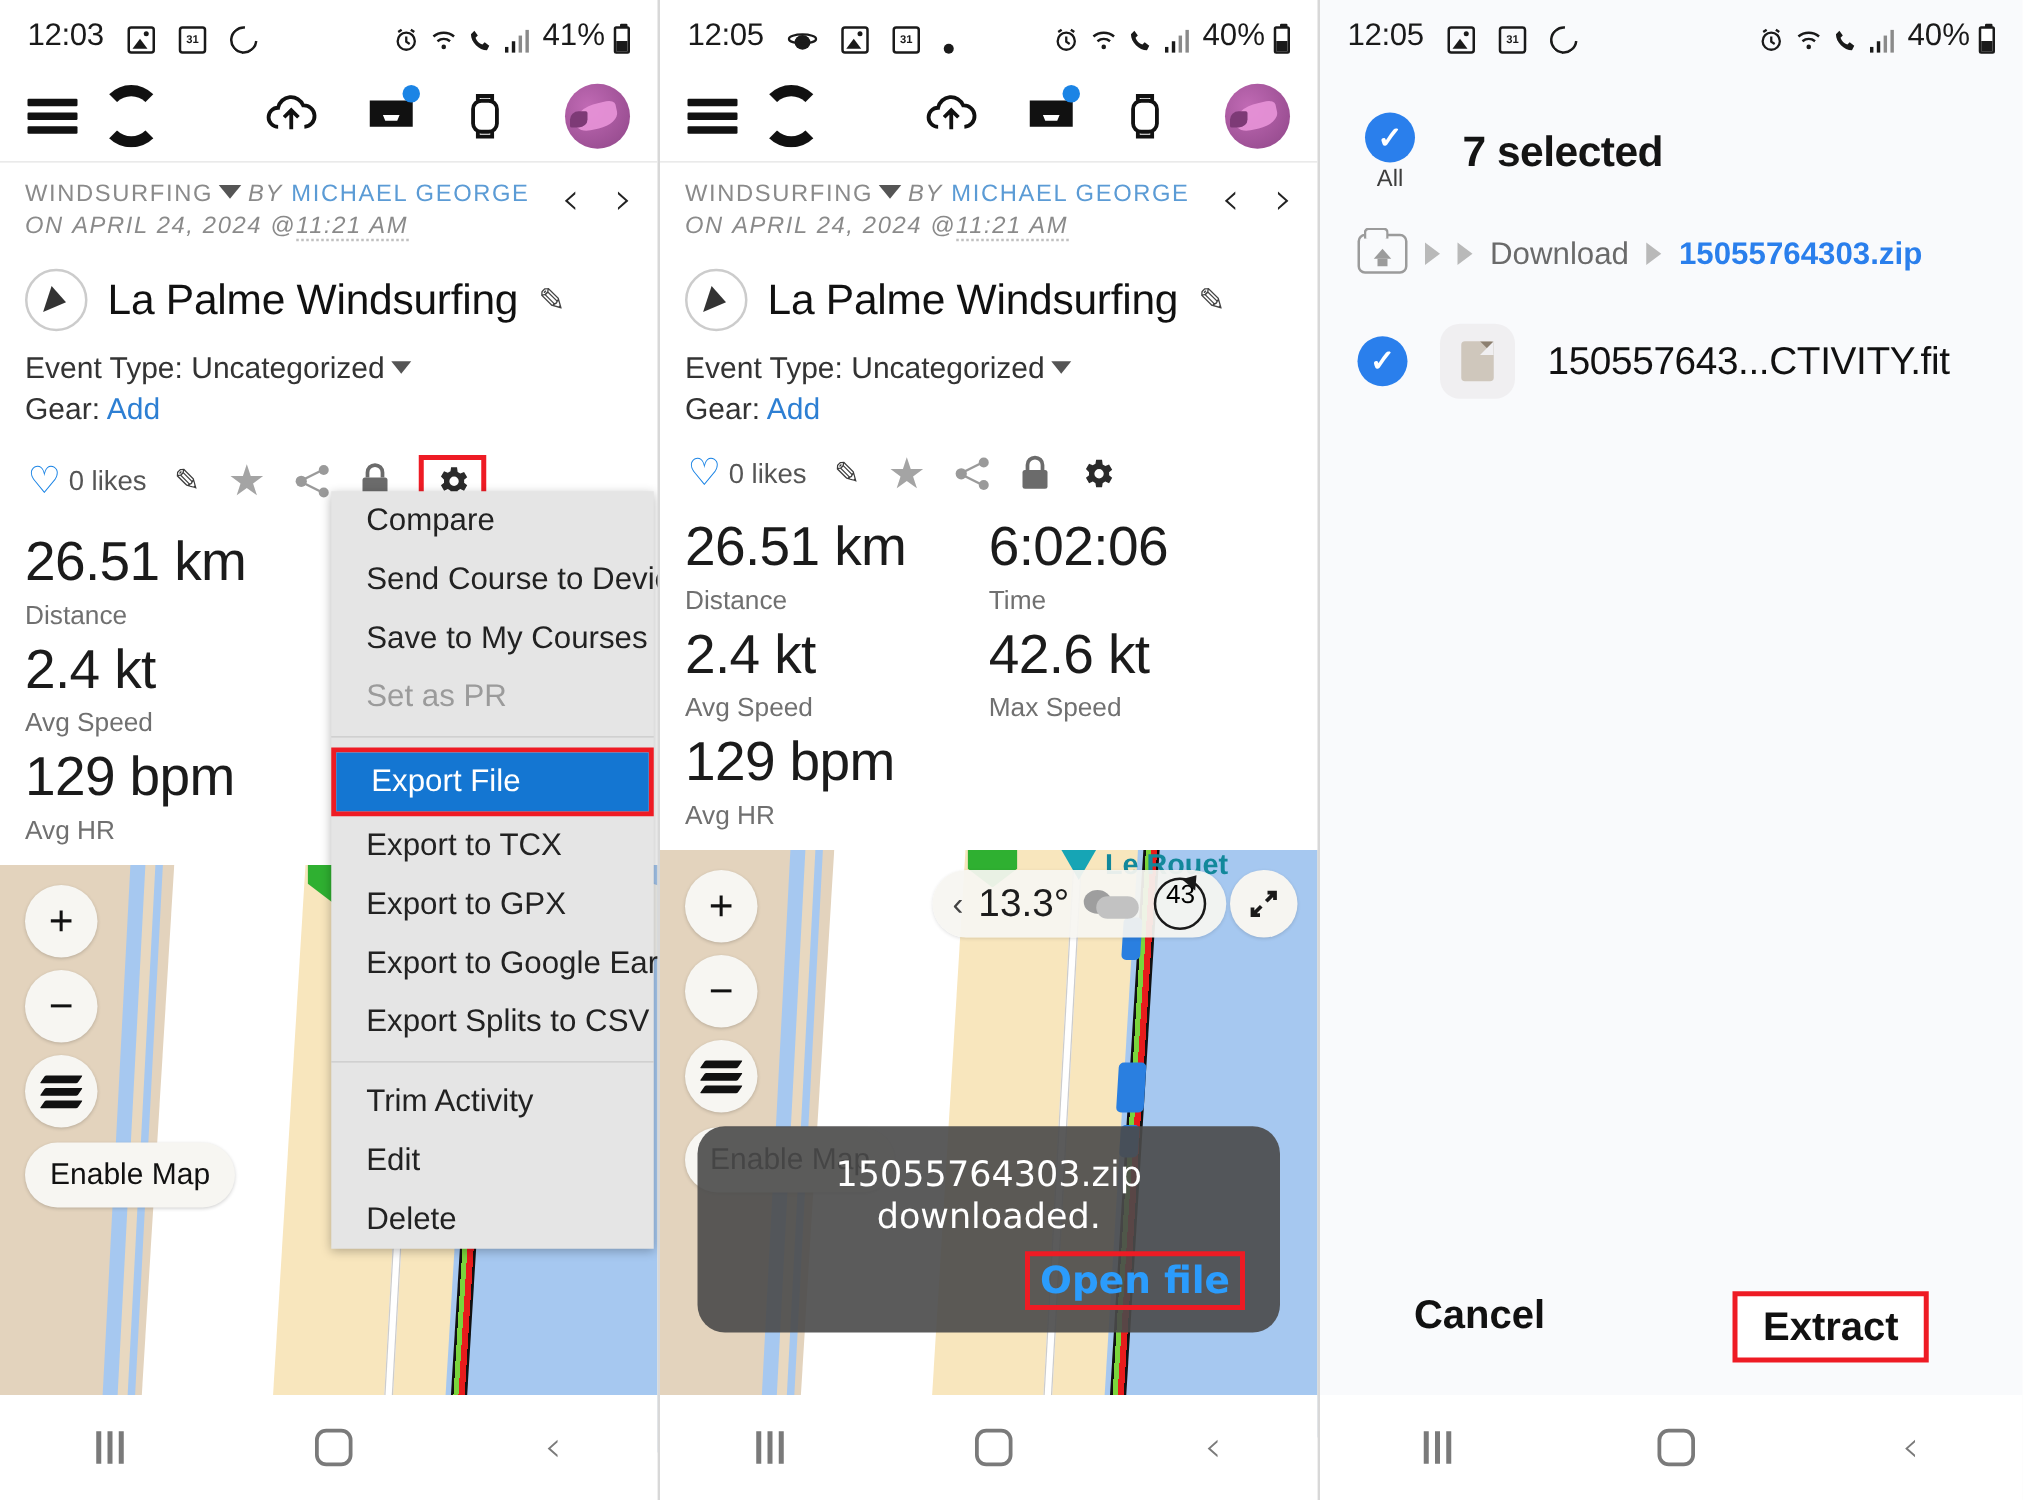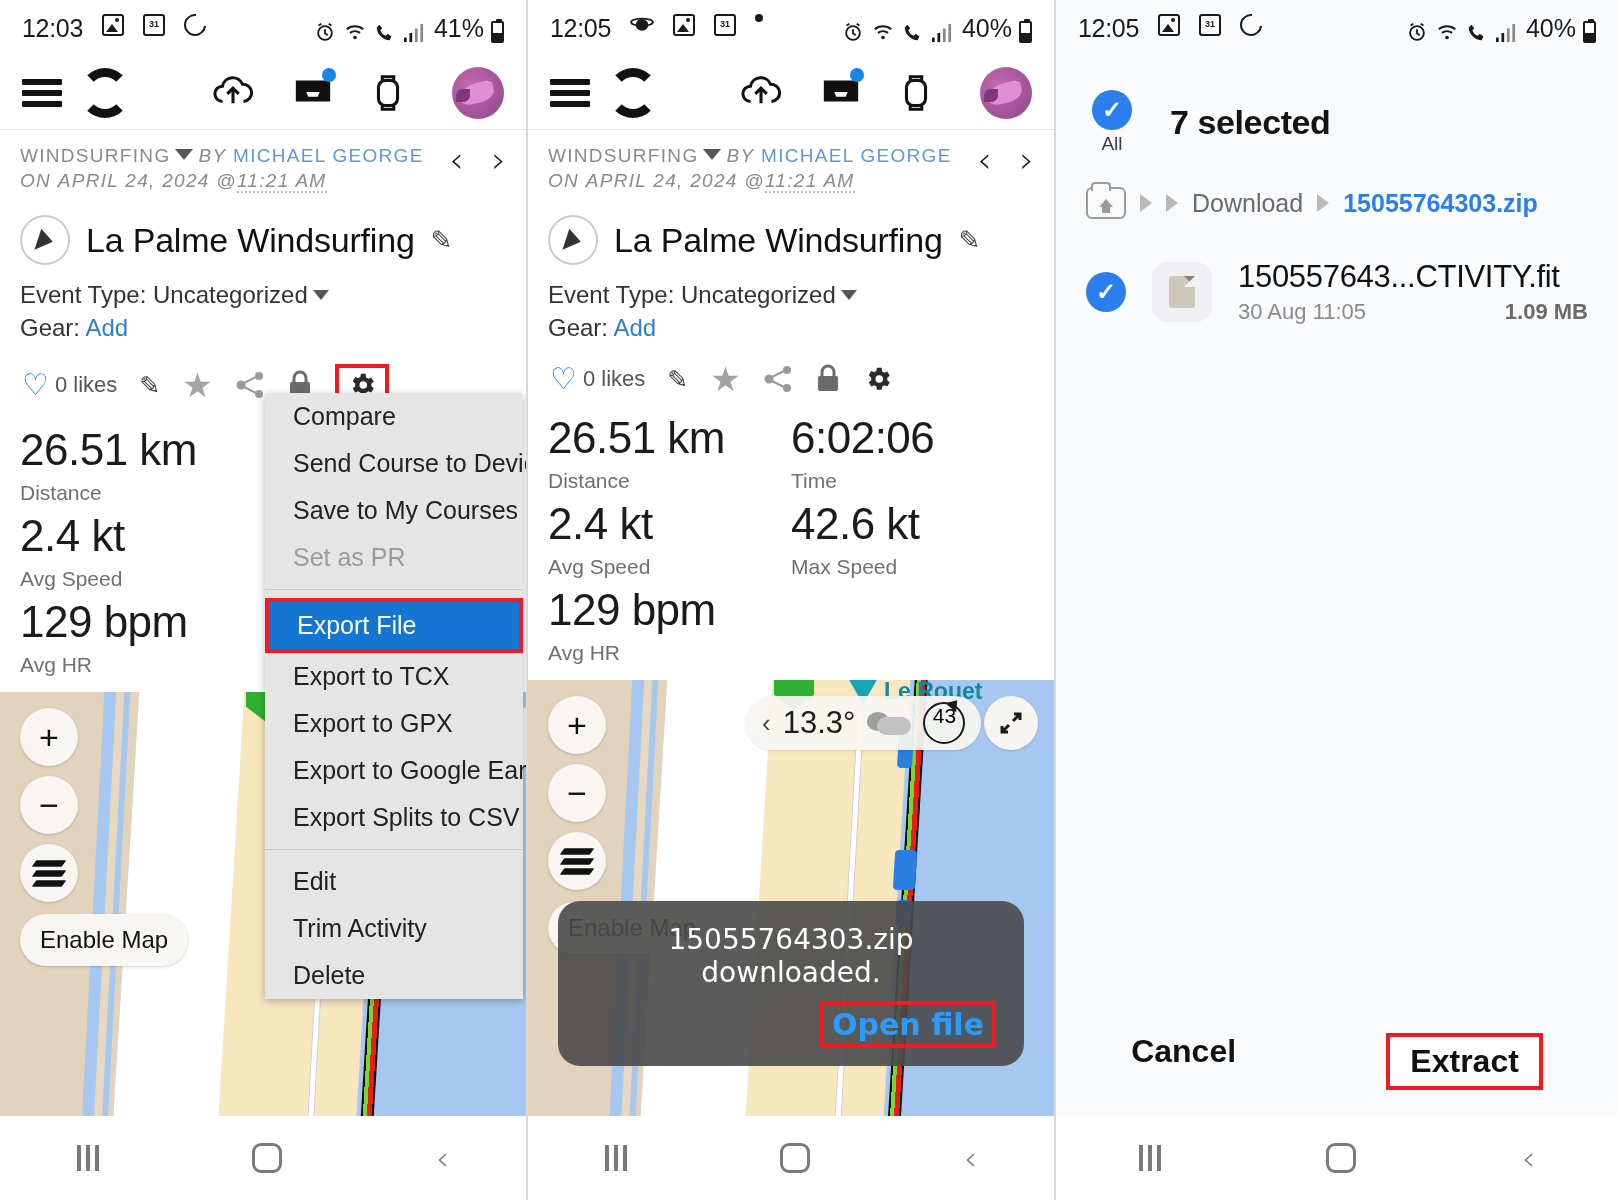--- a/index.html
+++ b/index.html
@@ -15,21 +15,21 @@
   .panel-1 { width: 528px; border-right: 2px solid #d8d8d8; }
   .panel-2 { width: 528px; border-right: 2px solid #d8d8d8; }
   .panel-3 { width: 562px; background: #f9fafc; }
 
   
   .statusbar {
     height: 56px; display: flex; align-items: center;
     padding: 0 22px; font-size: 25px; color: #1a1a1a;
     justify-content: space-between;
   }
-  .sb-left { display: flex; align-items: flex-start; gap: 19px; }
+  .sb-left { display: flex; align-items: flex-end; gap: 19px; }
   .sb-right { display: flex; align-items: flex-end; gap: 7px; }
   .sb-time { font-size: 25px; letter-spacing: -0.3px; }
   .sb-ico { width: 22px; height: 22px; display: inline-block; position: relative; }
   .sb-pct { font-size: 25px; margin-left: 2px; }
 
   
   .ico-photo { border: 2.5px solid #1a1a1a; border-radius: 3px; }
   .ico-photo::after {
     content:""; position:absolute; left:2px; bottom:1.5px;
     width:0; height:0; border-left:6px solid transparent;
@@ -454,22 +454,22 @@
       <div class="menu-item disabled">Set as PR</div>
       <div class="menu-sep"></div>
       <div class="menu-hl">
         <div class="menu-item sel">Export File</div>
       </div>
       <div class="menu-item">Export to TCX</div>
       <div class="menu-item">Export to GPX</div>
       <div class="menu-item">Export to Google Earth</div>
       <div class="menu-item">Export Splits to CSV</div>
       <div class="menu-sep"></div>
+      <div class="menu-item">Trim Activity</div>
       <div class="menu-item">Edit</div>
-      <div class="menu-item">Trim Activity</div>
       <div class="menu-item">Delete</div>
     </div>
 
     <div class="navbar">
       <span class="nb nb-recents">
           <i></i>
           <i></i>
           <i></i>
         </span>
       <span class="nb nb-home"></span>
@@ -745,24 +745,20 @@
       <span class="crumb active">15055764303.zip</span>
     </div>
 
     <div class="p3-file">
       <div class="check-blue">✓</div>
       <div class="file-thumb">
           <div class="doc-shape"></div>
         </div>
       <div class="file-meta">
         <div class="file-name">150557643...CTIVITY.fit</div>
-        <div class="file-sub">
-          <span class="file-date">30 Aug 11:05</span>
-          <span class="file-size">1.09 MB</span>
-        </div>
       </div>
     </div>
 
     <div class="p3-buttons">
       <span class="btn-txt">Cancel</span>
       <span class="btn-txt btn-hl">Extract</span>
     </div>
 
     <div class="navbar">
       <span class="nb nb-recents">

